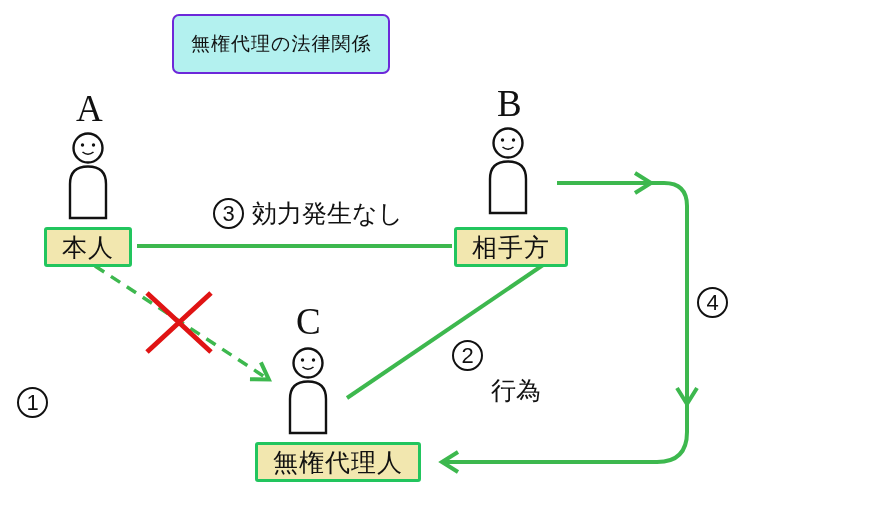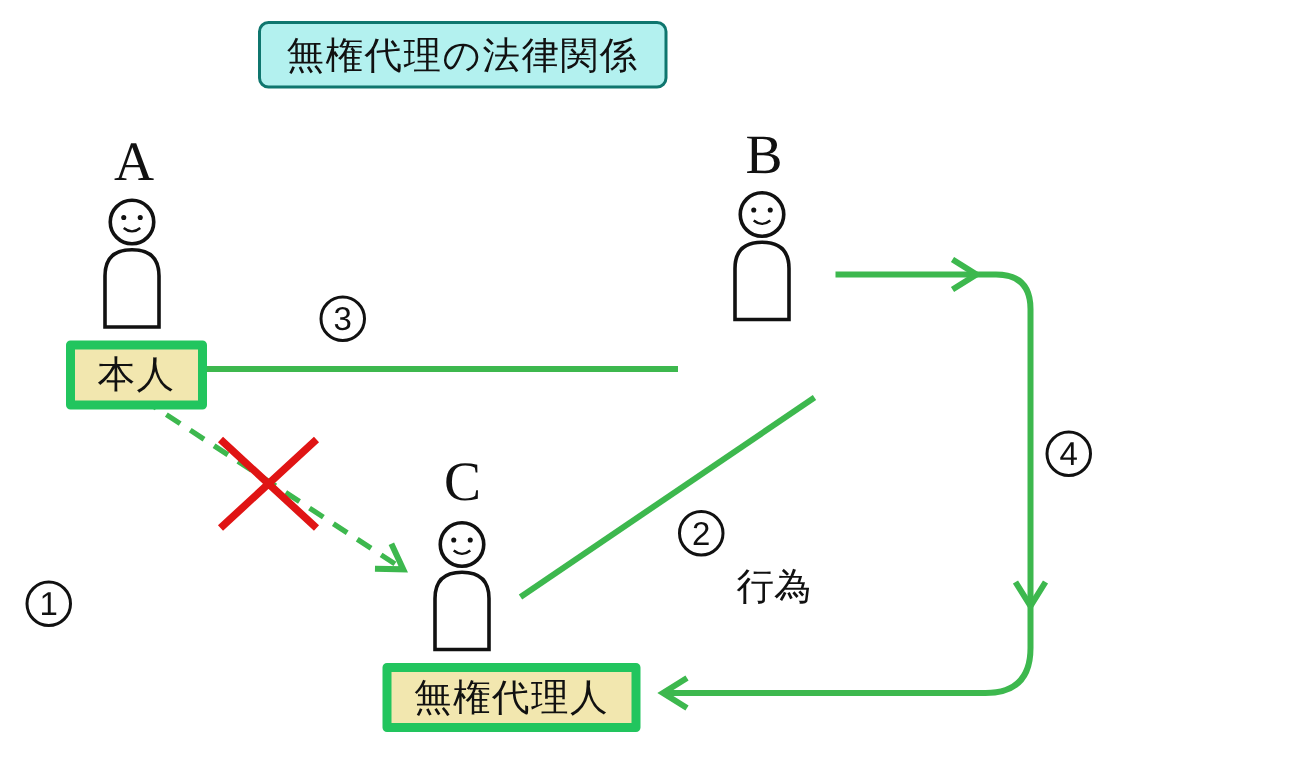--- a/index.html
+++ b/index.html
@@ -4,35 +4,35 @@
 <style>
   * { margin:0; padding:0; box-sizing:border-box; }
   html,body { background:#ffffff; }
   body { font-family:"Liberation Sans","DejaVu Sans",sans-serif; color:#111; }
   .canvas { position:relative; width:877px; height:512px; background:#fff; overflow:hidden; }
   svg.layer { position:absolute; left:0; top:0; pointer-events:none; }
 
   .title-box {
     position:absolute; left:172px; top:14px;
     background:var(--title_bg,#b3f1ef);
-    border:2px solid #0f766e; border-radius:7px;
-    padding:4px 17px; font-size:25px; letter-spacing:1px;
+    border:2px solid #6d28d9; border-radius:7px;
+    padding:15px 17px; font-size:19px; letter-spacing:1px;
   }
   .letter {
     position:absolute; font-family:"Liberation Serif","DejaVu Serif",serif;
     font-size:37px; line-height:1;
   }
   .person { position:absolute; }
   .person-shape { fill:#fff; stroke:#111; stroke-width:2.4; }
   .face-dot { fill:#111; stroke:none; }
   .face-smile { fill:none; stroke:#111; stroke-width:1.6; }
 
   .role-box {
     position:absolute; background:var(--role_bg,#f2e7af);
-    border:6px solid #22c55e; border-radius:3px;
+    border:3px solid #22c55e; border-radius:3px;
     padding:2px 15px; font-size:25px; letter-spacing:1px; line-height:1.2;
   }
 
   .rel-label { position:absolute; font-size:25px; display:flex; align-items:center; gap:8px; }
   .circled {
     display:inline-flex; width:31px; height:31px; flex:0 0 auto;
     border:2px solid #111; border-radius:50%;
     align-items:center; justify-content:center;
     font-size:22px; background:#fff;
   }
@@ -90,33 +90,35 @@
   <div class="role-box" style="left:44px;top:227px">本人</div>
 
   <div class="letter" style="left:497px;top:85px">B</div>
   <svg class="person" style="left:477px;top:127px" width="62" height="88" viewBox="0 0 62 88">
     <circle class="person-shape" cx="31" cy="16" r="14.5"></circle>
     <circle class="face-dot" cx="25.5" cy="13" r="1.7"></circle>
     <circle class="face-dot" cx="36.5" cy="13" r="1.7"></circle>
     <path class="face-smile" d="M25.5 20 Q31 24.5 36.5 20"></path>
     <path class="person-shape" d="M13 86 L13 52 Q13 34.5 31 34.5 Q49 34.5 49 52 L49 86 Z"></path>
   </svg>
+  <div class="role-box" style="left:454px;top:227px">相手方</div>
 
   <div class="letter" style="left:296px;top:303px">C</div>
   <svg class="person" style="left:277px;top:347px" width="62" height="88" viewBox="0 0 62 88">
     <circle class="person-shape" cx="31" cy="16" r="14.5"></circle>
     <circle class="face-dot" cx="25.5" cy="13" r="1.7"></circle>
     <circle class="face-dot" cx="36.5" cy="13" r="1.7"></circle>
     <path class="face-smile" d="M25.5 20 Q31 24.5 36.5 20"></path>
     <path class="person-shape" d="M13 86 L13 52 Q13 34.5 31 34.5 Q49 34.5 49 52 L49 86 Z"></path>
   </svg>
   <div class="role-box" style="left:255px;top:442px">無権代理人</div>
 
   <div class="rel-label" style="left:213px;top:197px">
     <span class="circled">3</span>
+    <span>効力発生なし</span>
   </div>
 
   <div class="rel-label two-line" style="left:452px;top:340px">
     <div class="row">
       <span class="circled">2</span>
     </div>
     <div class="row indent">
       <span>行為</span>
     </div>
   </div>

